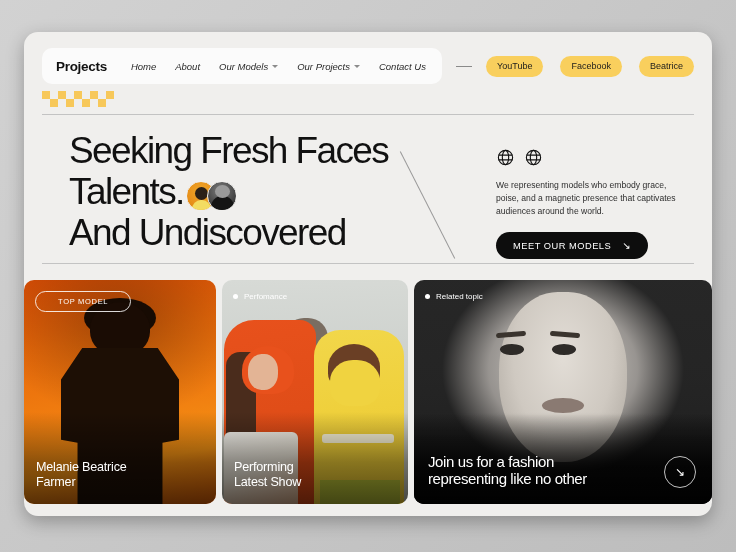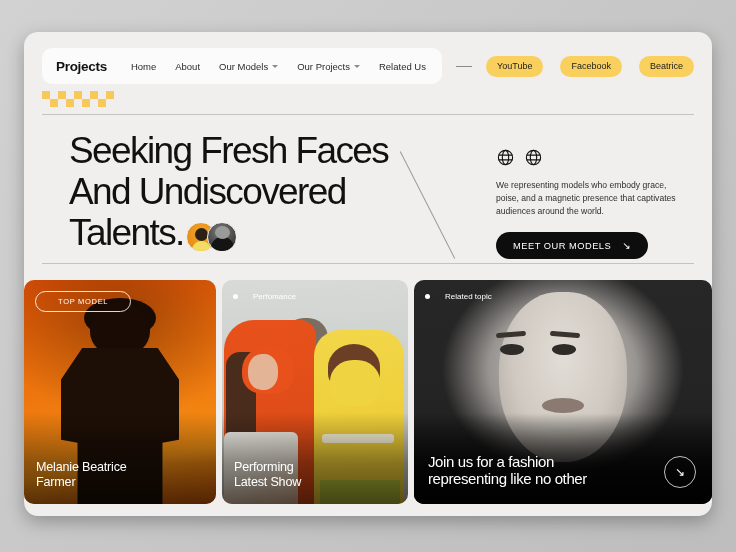--- a/index.html
+++ b/index.html
@@ -41,20 +41,21 @@
   }
   .brand{
     font-size:13.5px; font-weight:bold; color:#111;
     letter-spacing:-.3px; margin-right:4px;
   }
   .nav-links{ display:flex; align-items:center; gap:19px; }
   .nav-link{
     font-size:9.5px; color:#2a2a2a; white-space:nowrap;
     display:flex; align-items:center; gap:4px;
     cursor:pointer;
+    font-style:italic;
   }
   .caret{
     display:inline-block;
     width:0;height:0;
     border-left:3px solid transparent;
     border-right:3px solid transparent;
     border-top:3.5px solid #8b8b8b;
     margin-top:1px;
   }
   .nav-rule{
@@ -251,21 +252,21 @@
     position:absolute; left:11px; top:11px;
     height:21px; padding:0 22px;
     border:1px solid rgba(255,255,255,.85);
     border-radius:11px;
     display:flex;align-items:center;
     font-size:7.5px; letter-spacing:.7px; color:#fff;
     cursor:pointer;
   }
   .badge-dot{
     position:absolute; left:11px; top:12px;
-    display:flex; align-items:center; gap:15px;
+    display:flex; align-items:center; gap:6px;
     font-size:8px; color:#fff;
   }
   .badge-dot .dot{ width:5px;height:5px;border-radius:50%;background:#fff; }
 
   .card-title{
     position:absolute; left:12px; bottom:14px;
     font-size:12.6px; line-height:1.18; color:#fff;
     letter-spacing:-.2px;
   }
   .c3 .card-title{ font-size:15px; left:14px; bottom:16px; letter-spacing:-.4px; }
@@ -295,21 +296,21 @@
         </span>
         <span class="nav-link">
           <span>Our Models</span>
           <i class="caret"></i>
         </span>
         <span class="nav-link">
           <span>Our Projects</span>
           <i class="caret"></i>
         </span>
         <span class="nav-link">
-          <span>Related Us</span>
+          <span>Contact Us</span>
         </span>
       </div>
     </div>
     <div class="nav-rule"></div>
     <div class="socials">
       <span class="social">YouTube</span>
       <span class="social">Facebook</span>
       <span class="social">Beatrice</span>
     </div>
   </div>
@@ -324,25 +325,25 @@
       <i style="left:24px;top:8px"></i>
       <i style="left:40px;top:8px"></i>
       <i style="left:56px;top:8px"></i>
   </div>
 
   <div class="divider d1"></div>
 
   <div class="hero-left">
     <div class="headline">
       <span class="line">Seeking Fresh Faces</span>
-      <span class="line">And Undiscovered</span>
       <span class="line"><span>Talents.</span><span class="avatars">
             <span class="av av-a"></span>
             <span class="av av-b two"></span>
           </span></span>
+      <span class="line">And Undiscovered</span>
     </div>
   </div>
 
   <div class="diag"></div>
 
   <div class="hero-right">
     <div class="globes">
       <span class="globe">
         <svg viewBox="0 0 24 24" width="19" height="19" fill="none" stroke="#111" stroke-width="1.4">
           <circle cx="12" cy="12" r="9"></circle>

